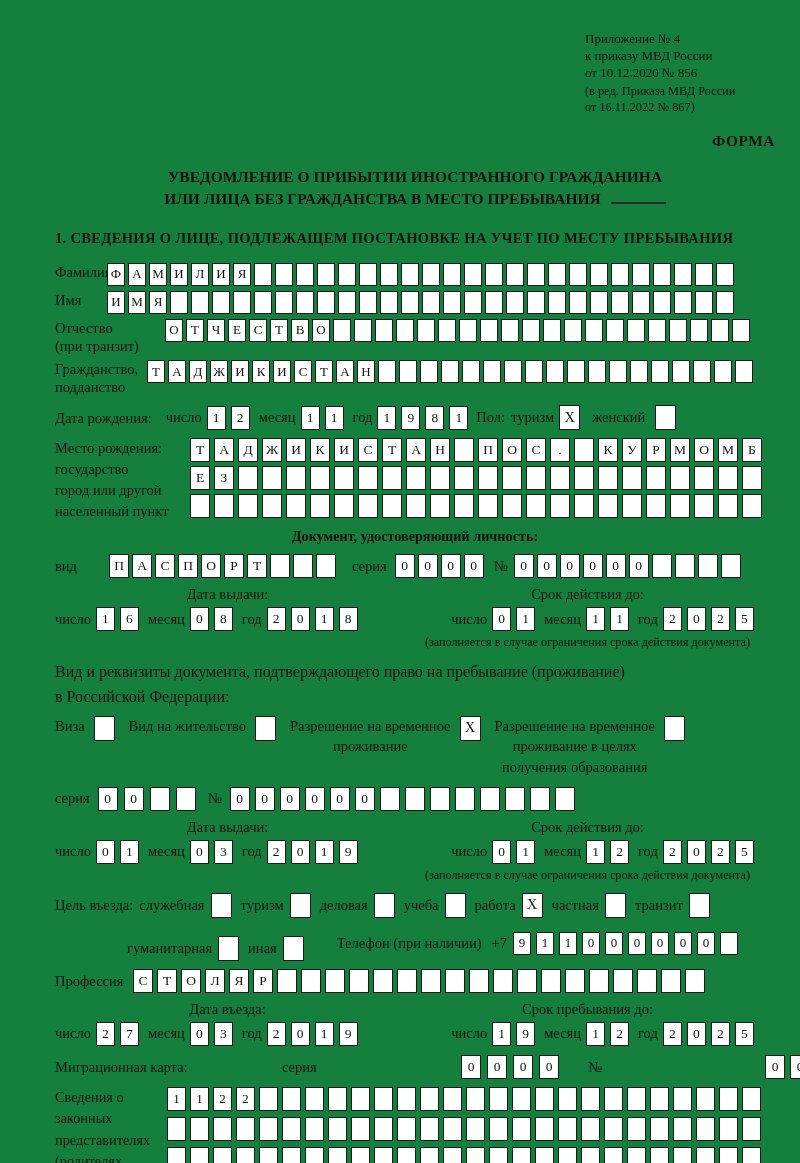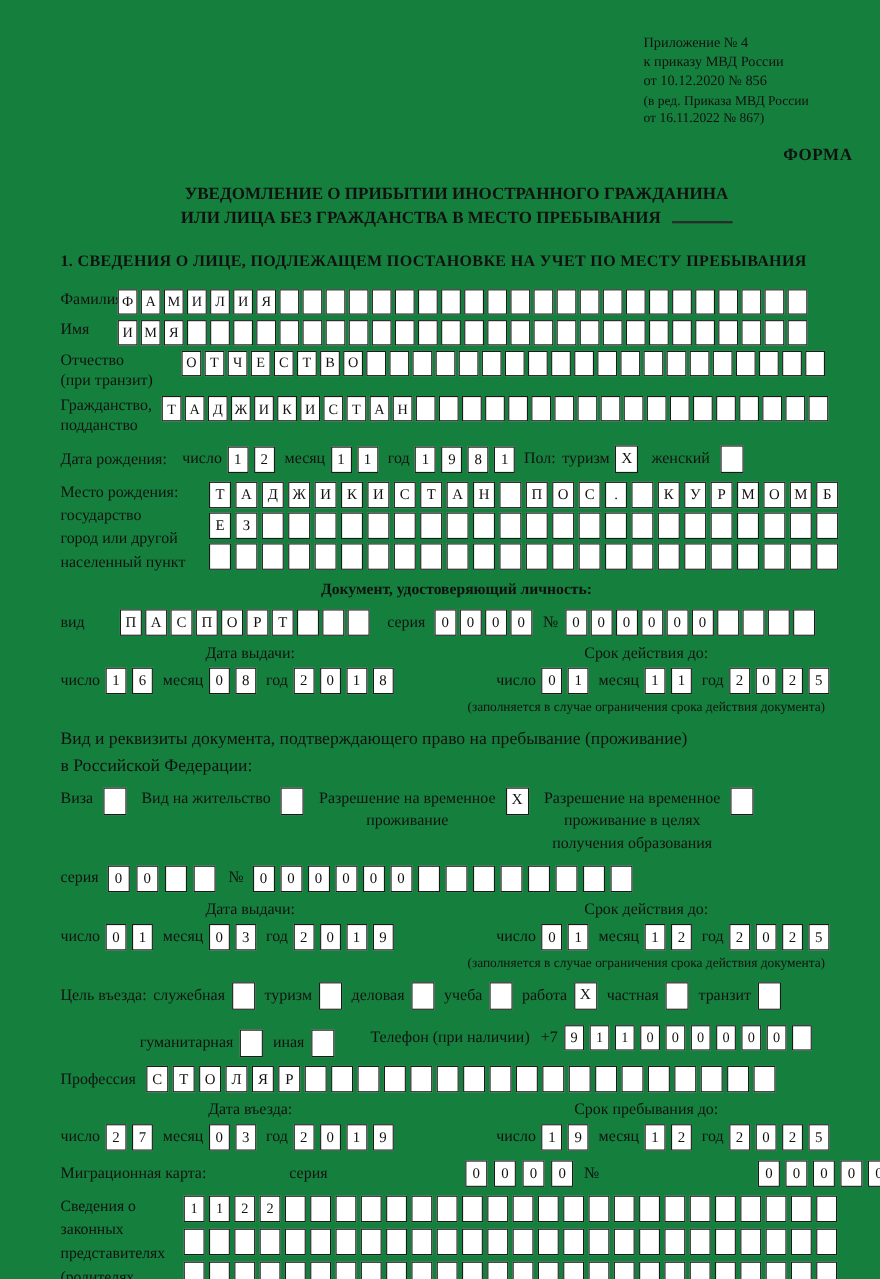--- a/index.html
+++ b/index.html
@@ -79,21 +79,21 @@
   .opt { display:inline-flex; align-items:center; margin-right:9px; }
   .optlbl { margin-right:6px; }
 
   .phoner { display:flex; align-items:center; margin-top:8px; font-size:14.5px; }
   .phonelbl { margin:0 10px 0 24px; }
   .prefix { margin-right:6px; }
 
   .profrow { display:flex; align-items:center; margin-top:8px; }
   .profrow .lbl { width:78px; }
 
-  .migrow { display:flex; align-items:center; margin-top:9px; }
+  .migrow { display:flex; align-items:center; margin-top:9px;gap:19px; }
   .migrow .lbl { width:152px; }
   .migrow .serlbl { margin:0 8px 0 56px; }
   .migrow .numlbl { margin:0 6px 0 10px; }
 
   .guardians { display:flex; margin-top:8px; }
   .g-label { width:112px; font-size:14.3px; line-height:1.5; }
   .g-right { flex:1; }
   .g-right .row { margin-top:0; margin-bottom:6px; }
 
   .serrow { display:flex; align-items:center; margin-top:10px; }

